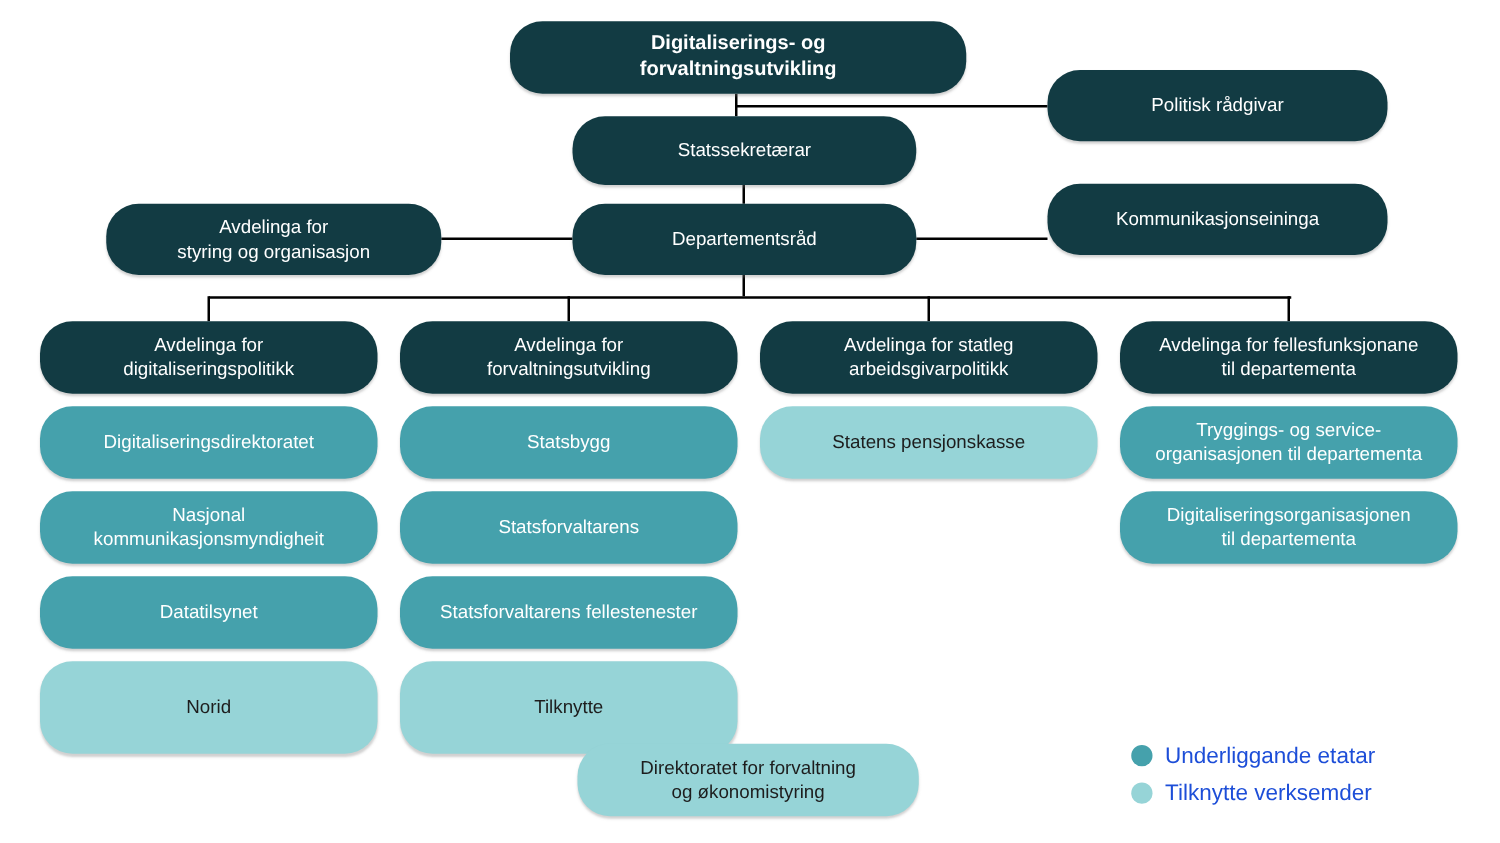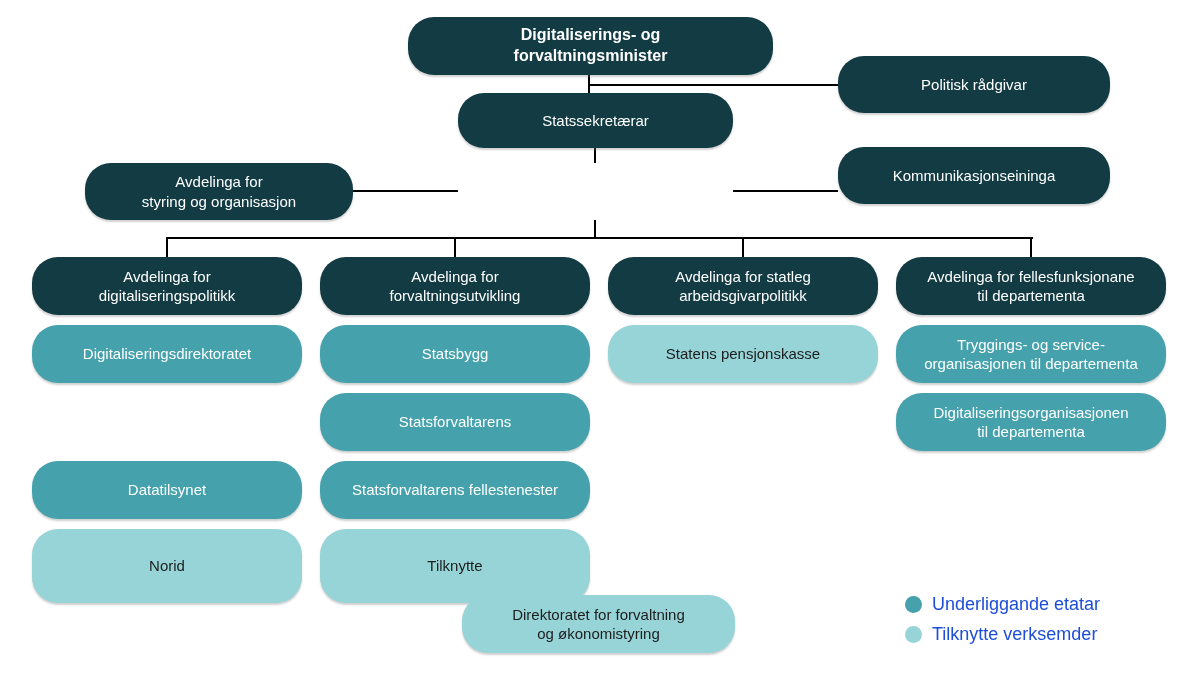--- a/index.html
+++ b/index.html
@@ -70,37 +70,40 @@
   <div class="line" style="left:353px; top:190px; width:105px; height:2px;"></div>
   <div class="line" style="left:733px; top:190px; width:105px; height:2px;"></div>
   <div class="line" style="left:594px; top:220px; width:2px;   height:17px;"></div>
   <div class="line" style="left:167px; top:237px; width:866px; height:2px;"></div>
   <div class="line" style="left:166px;  top:237px; width:2px;  height:20px;"></div>
   <div class="line" style="left:454px;  top:237px; width:2px;  height:20px;"></div>
   <div class="line" style="left:742px;  top:237px; width:2px;  height:20px;"></div>
   <div class="line" style="left:1030px; top:237px; width:2px;  height:20px;"></div>
 
   <div class="box dark minister">Digitaliserings- og
-forvaltningsminister</div>
+forvaltningsutvikling</div>
   <div class="box dark politisk">Politisk rådgivar</div>
   <div class="box dark statssekretaer">Statssekretærar</div>
   <div class="box dark avd-styring">Avdelinga for
 styring og organisasjon</div>
+  <div class="box dark depraad">Departementsråd</div>
   <div class="box dark komm">Kommunikasjonseininga</div>
 
   <div class="box dark colh col1">Avdelinga for
 digitaliseringspolitikk</div>
   <div class="box dark colh col2">Avdelinga for
 forvaltningsutvikling</div>
   <div class="box dark colh col3">Avdelinga for statleg
 arbeidsgivarpolitikk</div>
   <div class="box dark colh col4">Avdelinga for fellesfunksjonane
 til departementa</div>
 
   <div class="box medium col1 row1">Digitaliseringsdirektoratet</div>
+  <div class="box medium col1 row2">Nasjonal
+kommunikasjonsmyndigheit</div>
   <div class="box medium col1 row3">Datatilsynet</div>
   <div class="box light  col1 row4">Norid</div>
 
   <div class="box medium col2 row1">Statsbygg</div>
   <div class="box medium col2 row2">Statsforvaltarens</div>
   <div class="box medium col2 row3">Statsforvaltarens fellestenester</div>
   <div class="box light  col2 row4">Tilknytte</div>
 
   <div class="box light col3 row1">Statens pensjonskasse</div>
 

